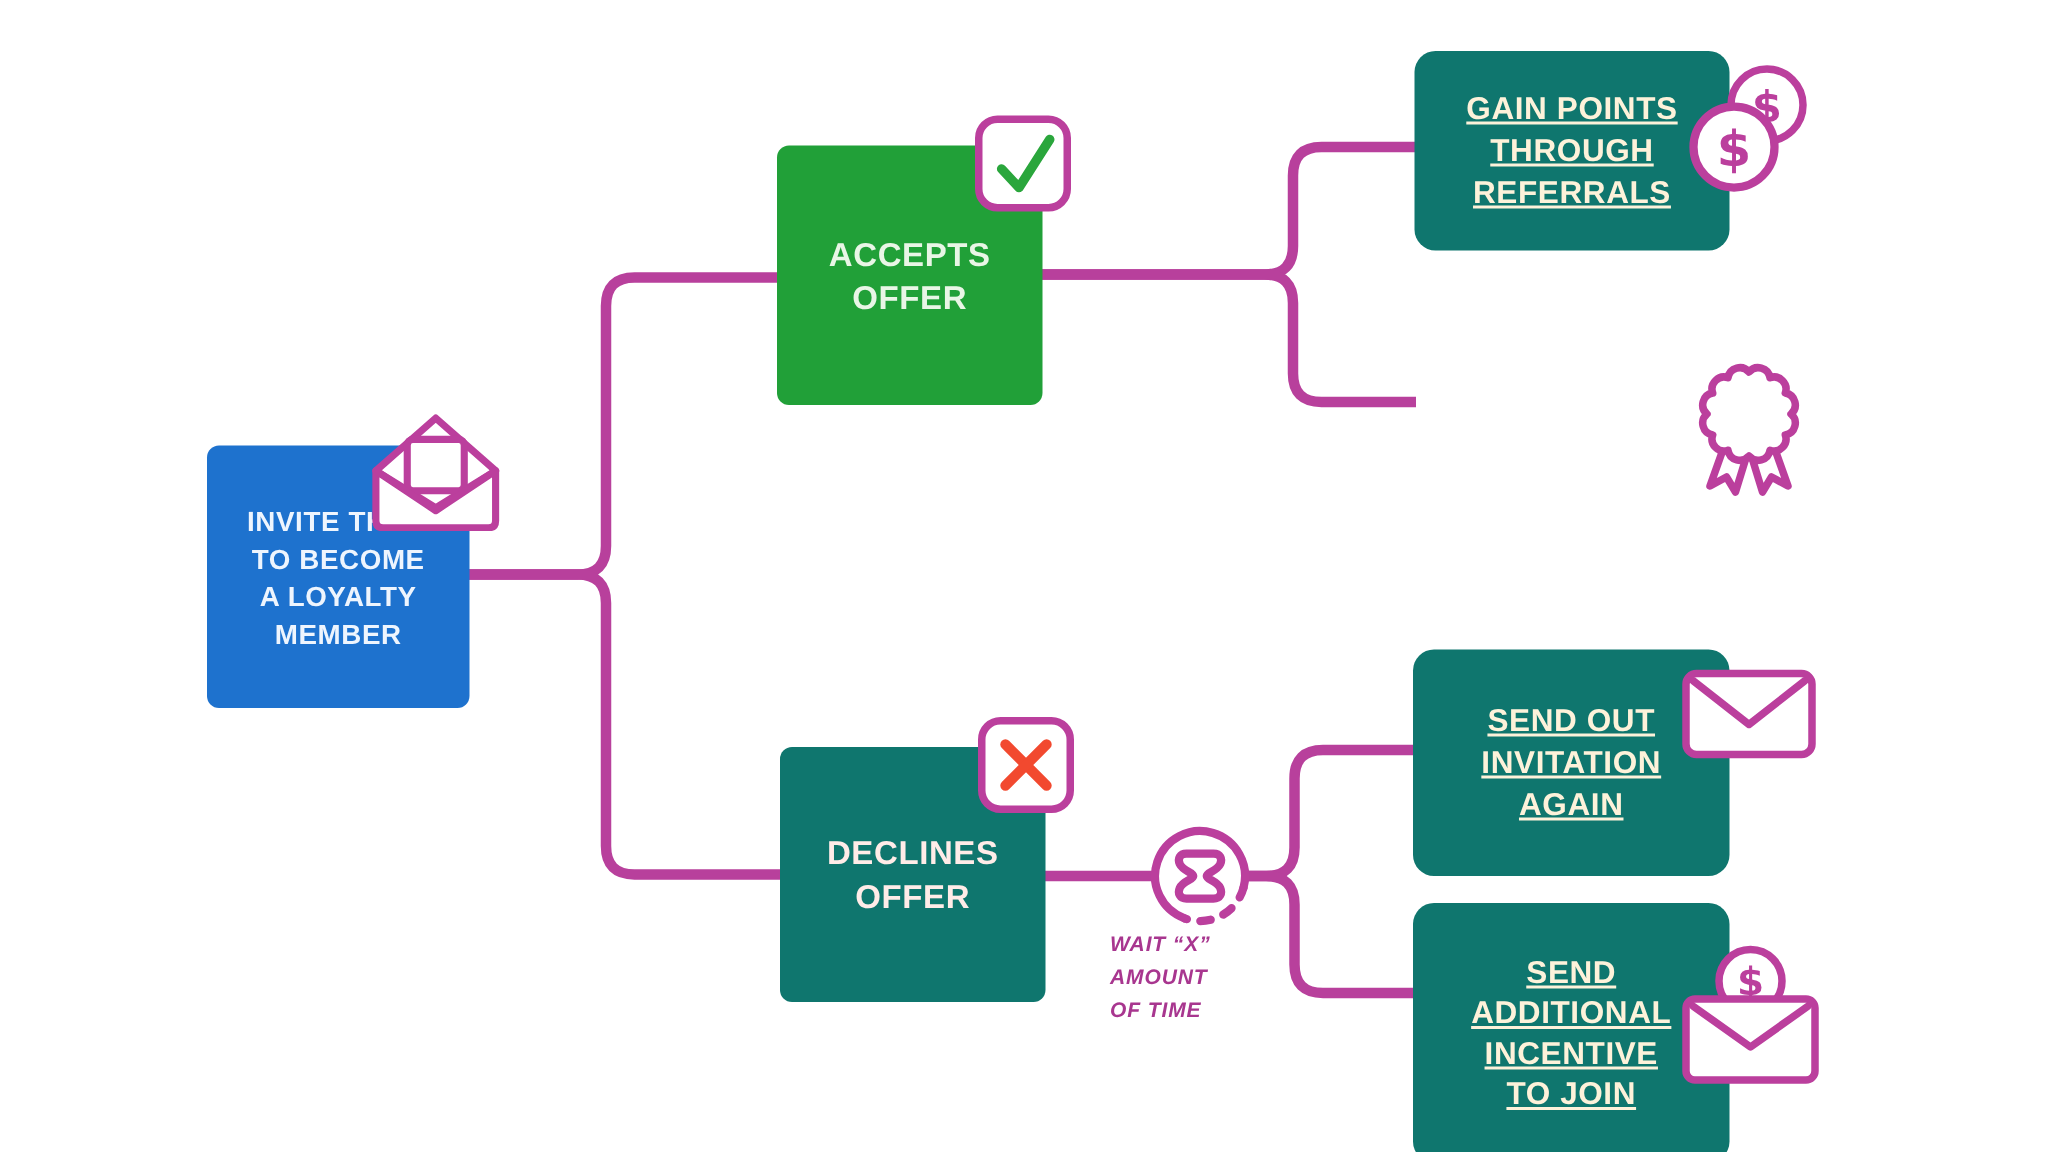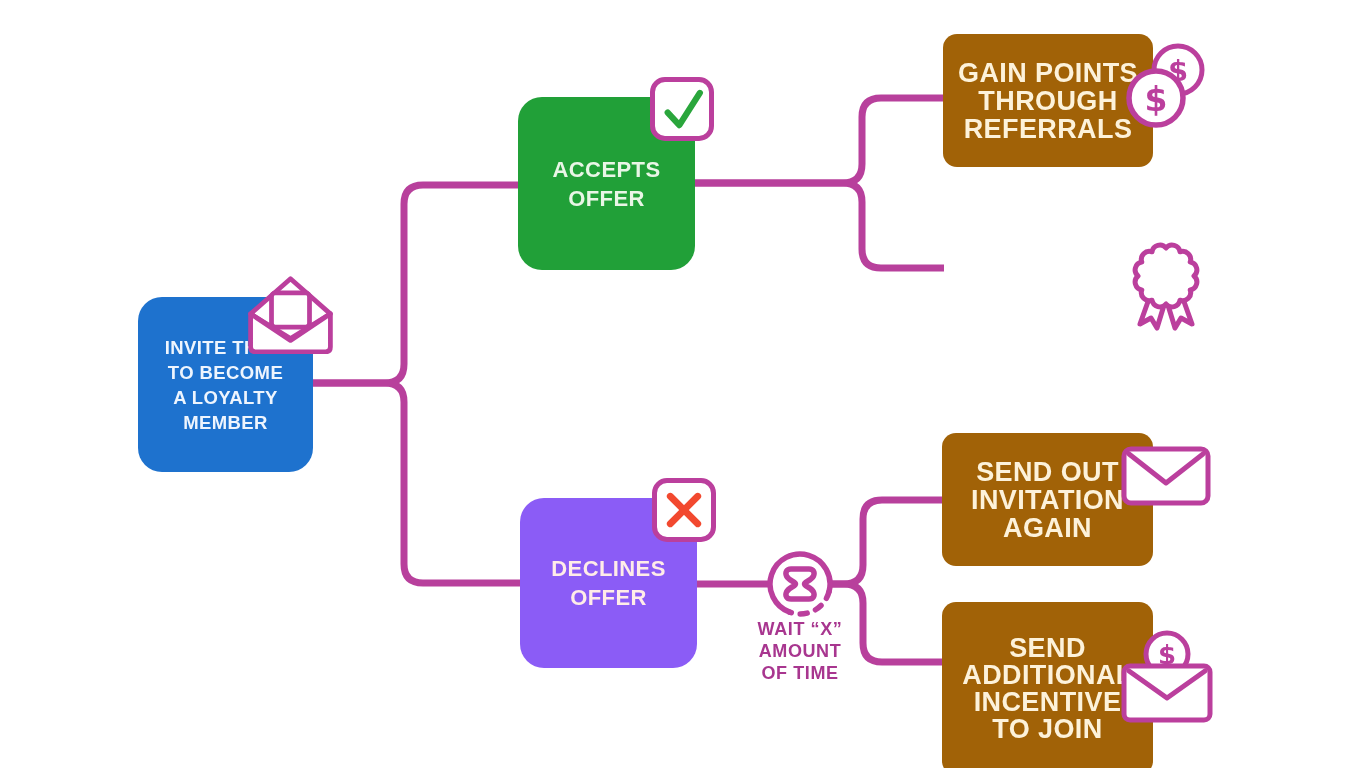--- a/index.html
+++ b/index.html
@@ -3,48 +3,48 @@
 <meta charset="utf-8">
 <style>
   html,body{margin:0;padding:0;}
   body{
     width:1366px;height:768px;background:#ffffff;overflow:hidden;
     font-family:"Liberation Sans",sans-serif;position:relative;
   }
   .canvas{position:absolute;inset:0;width:1366px;height:768px;}
   svg.connectors{position:absolute;left:0;top:0;z-index:1;}
   .node{
-    position:absolute;z-index:2;border-radius:24px;
+    position:absolute;z-index:2;border-radius:8px;
     display:flex;align-items:center;justify-content:center;
     text-align:center;font-weight:bold;letter-spacing:.4px;
     white-space:pre-line;
   }
   .node-invite{left:138px;top:297px;width:175px;height:175px;background:#1e72ce;
     color:#eef5fe;font-size:18.5px;line-height:25px;}
   .node-accepts{left:518px;top:97px;width:177px;height:173px;background:#21a038;
     color:#e9f6e6;font-size:22px;line-height:29px;}
-  .node-declines{left:520px;top:498px;width:177px;height:170px;background:#8b5cf6;
+  .node-declines{left:520px;top:498px;width:177px;height:170px;background:#0f766e;
     color:#ffece8;font-size:22px;line-height:29px;}
-  .node-orange{background:#a16207;color:#fdf2da;font-size:27px;line-height:28px;border-radius:14px;}
+  .node-orange{background:#0f766e;color:#fdf2da;font-size:21px;line-height:28px;border-radius:14px;text-decoration:underline;}
   .node-gain{left:943px;top:34px;width:210px;height:133px;}
   .node-bonus{left:942px;top:205px;width:211px;height:132px;}
-  .node-again{left:942px;top:433px;width:211px;height:133px;}
+  .node-again{left:942px;top:433px;width:211px;height:151px;}
   .node-incentive{left:942px;top:602px;width:211px;height:173px;line-height:27px;}
   .icon{position:absolute;z-index:3;}
   .badge{
     position:absolute;z-index:3;width:64px;height:64px;background:#ffffff;
     border:5px solid #bb3f9d;border-radius:15px;box-sizing:border-box;
     display:flex;align-items:center;justify-content:center;
   }
   .badge-check{left:650px;top:77px;}
   .badge-cross{left:652px;top:478px;}
   .wait-label{
     position:absolute;z-index:3;left:740px;top:618px;width:120px;
-    text-align:center;font-weight:bold;font-size:18px;line-height:22px;
-    letter-spacing:.6px;color:#a8368f;white-space:pre-line;
+    text-align:left;font-weight:bold;font-size:14px;line-height:22px;
+    letter-spacing:.6px;color:#a8368f;white-space:pre-line;font-style:italic;
   }
   .mg{stroke:#bb3f9d;}
 </style>
 </head>
 <body>
 
 <div class="canvas">
 
   <svg class="connectors" width="1366" height="768" viewBox="0 0 1366 768" fill="none">
     <g stroke="#b8409c" stroke-width="7" fill="none">

